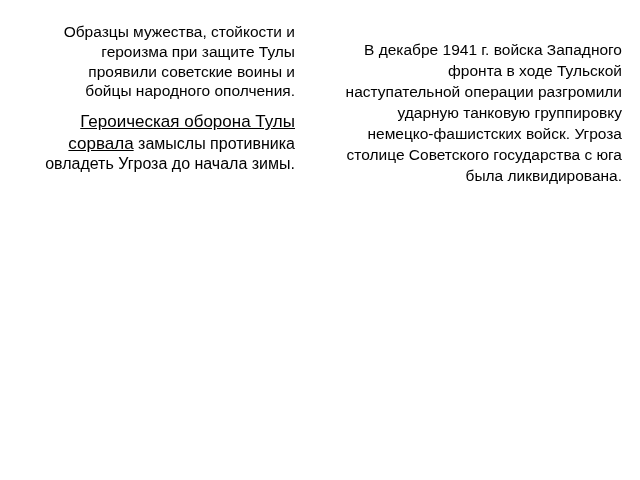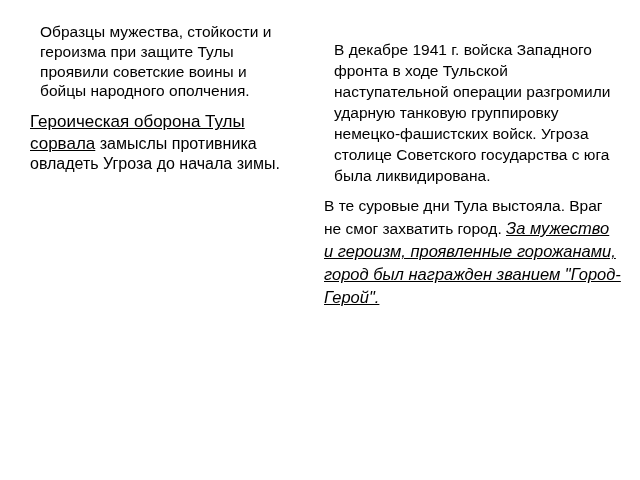--- a/index.html
+++ b/index.html
@@ -16,20 +16,21 @@
   }
   .slide {
     position: relative;
     width: 640px;
     height: 480px;
     box-sizing: border-box;
   }
   .col {
     position: absolute;
     top: 0;
+    text-align: right;
   }
   .col-left {
     left: 30px;
     width: 265px;
     padding-top: 22px;
   }
   .col-right {
     left: 322px;
     width: 300px;
     padding-top: 28px;
@@ -80,16 +81,15 @@
 
 <div class="slide">
 
   <div class="col col-left">
     <p class="p-indent">Образцы мужества, стойкости и героизма при защите Тулы проявили советские воины и бойцы народного ополчения.</p>
     <p class="blk-left-3"><span class="big-emph">Героическая оборона Тулы сорвала</span><span> замыслы противника овладеть Угроза до начала зимы.</span></p>
   </div>
 
   <div class="col col-right">
     <p class="right-p1">В декабре 1941 г. войска Западного фронта в ходе Тульской наступательной операции разгромили ударную танковую группировку немецко-фашистских войск. Угроза столице Советского государства с юга была ликвидирована.</p>
-    <p class="right-p2"><span>В те суровые дни Тула выстояла. Враг не смог захватить город. </span><span class="emph grow">За мужество и героизм, проявленные горожанами, город был награжден званием "Город-Герой".</span></p>
   </div>
 
 </div>
 
 </body></html>

